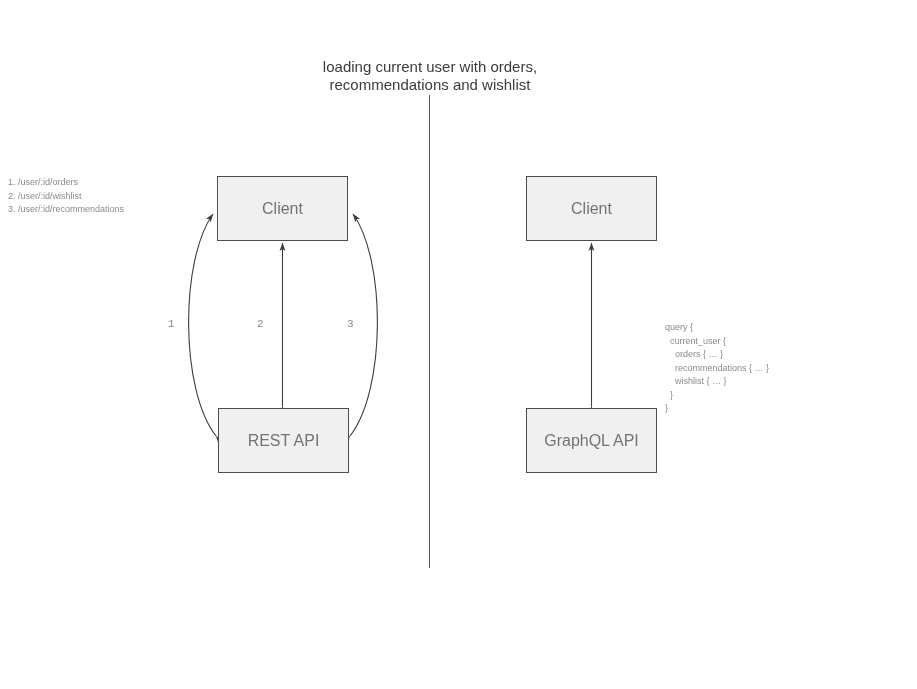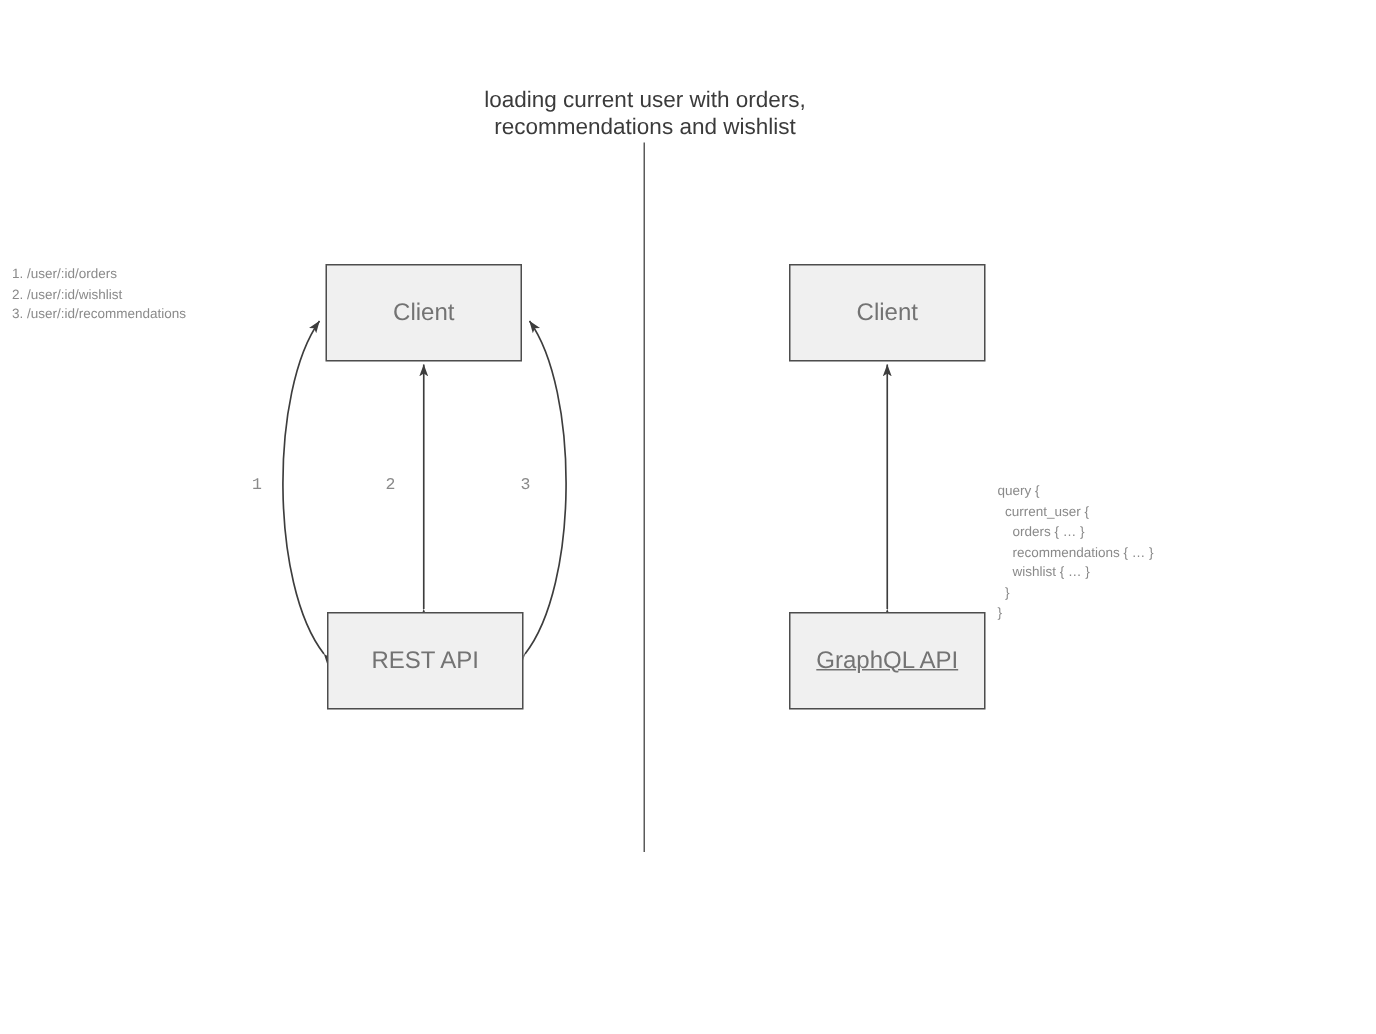--- a/index.html
+++ b/index.html
@@ -58,21 +58,21 @@
     align-items: center;
     justify-content: center;
     font-size: 16px;
     color: #737373;
     width: 131px;
     height: 65px;
   }
   .node-client-rest  { left: 217px; top: 176px; }
   .node-rest-api     { left: 218px; top: 408px; }
   .node-client-gql   { left: 526px; top: 176px; }
-  .node-graphql-api  { left: 526px; top: 408px; text-decoration: underline; }
+  .node-graphql-api  { left: 526px; top: 408px; }
 
   
   .edges {
     position: absolute;
     left: 0;
     top: 0;
     width: 917px;
     height: 689px;
     pointer-events: none;
   }

